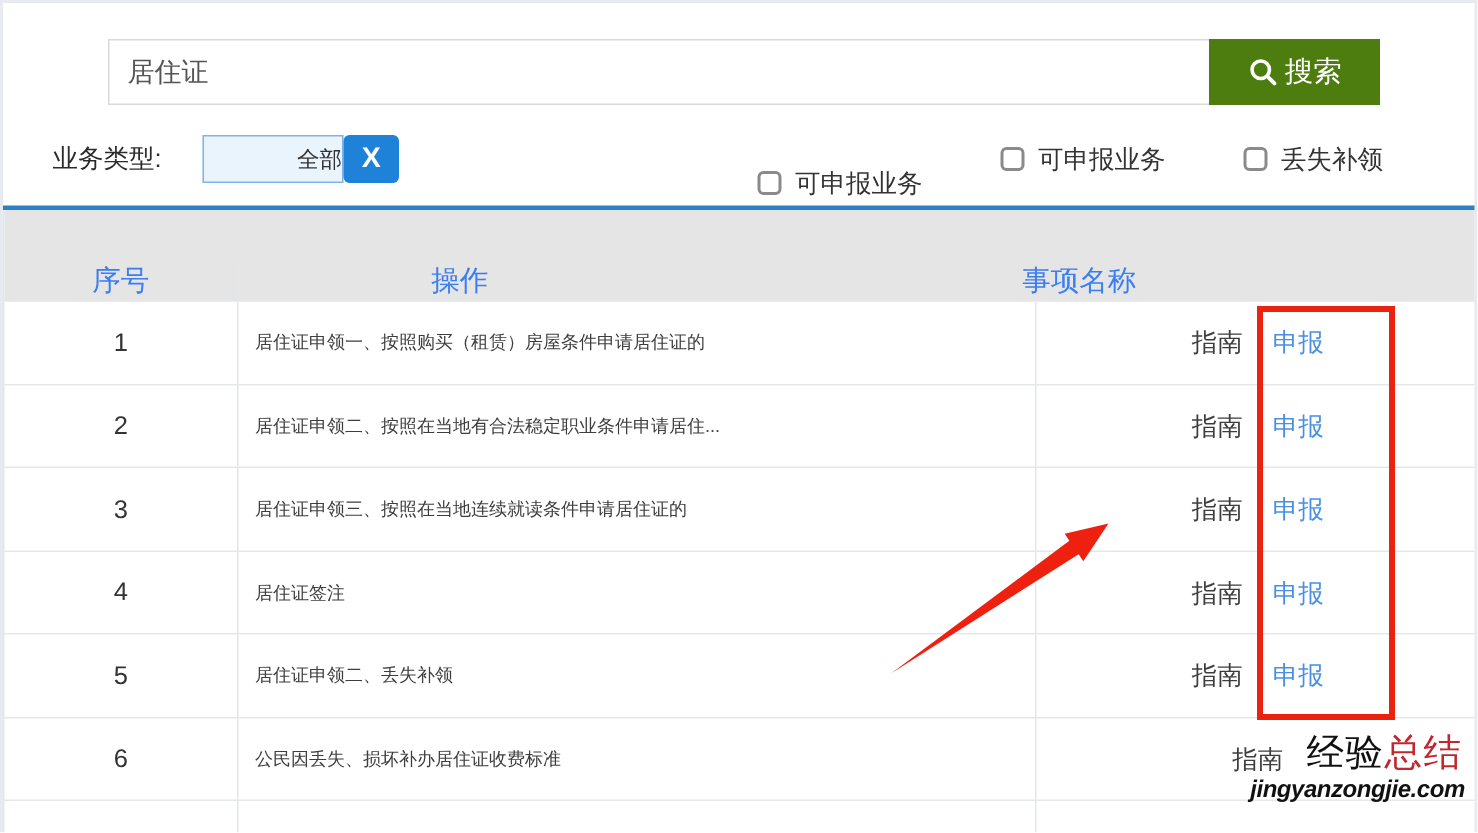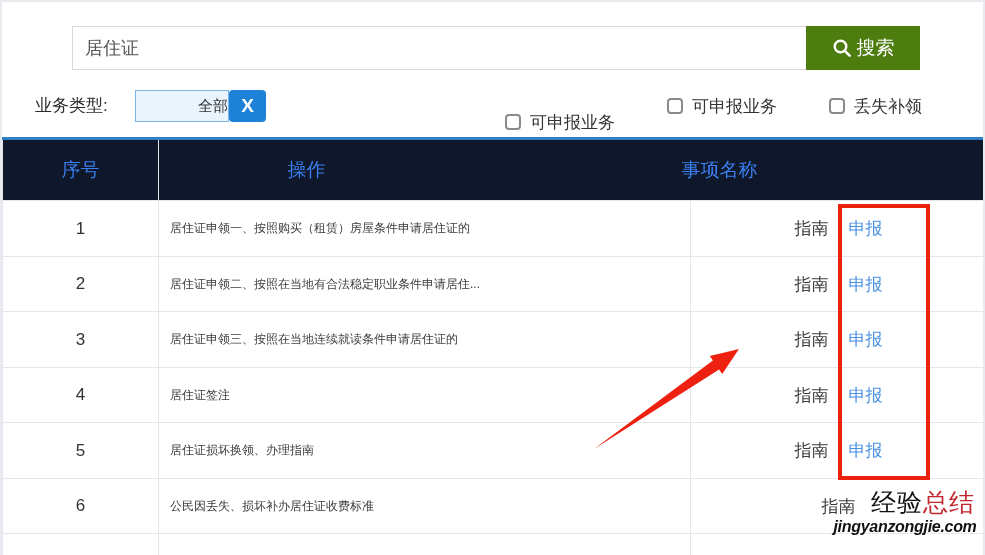--- a/index.html
+++ b/index.html
@@ -36,21 +36,21 @@
     justify-content:center; cursor:pointer; font-family:"Liberation Sans", sans-serif;
   }
   .cb-group { position:absolute; top:88px; height:32px; display:flex; align-items:center; gap:9px; cursor:pointer; }
   .cb-1 { left:503px;margin-top:16px; } .cb-2 { left:665px; } .cb-3 { left:827px; }
   .cb-box { width:16px; height:16px; border:2px solid #8a8a8a; border-radius:4px; background:#fff; }
   .cb-label { font-size:17px; color:#333; }
   
   .table-topline { position:absolute; left:0; top:135px; width:985px; height:3px; background:#2e7fc6; }
   .tbl { position:absolute; left:0; top:138px; width:985px; border-left:1px solid #e4e7ea; border-right:1px solid #e4e7ea; }
   .t-row { display:flex; width:100%; border-bottom:1px solid #e4e7ea; }
-  .t-head { height:61px; background:#0f172a; }
+  .t-head { height:61px; background:#e5e5e5;align-items:flex-end; }
   .t-head .c { font-size:19px; color:#3b7ef0; }
   .c { display:flex; align-items:center; justify-content:center; }
   .c1 { width:156px; border-right:1px solid #e4e7ea; font-size:17px; color:#333; }
   .c2 { width:532px; border-right:1px solid #e4e7ea; justify-content:flex-start; padding-left:11px; font-size:12px; color:#3d3d3d; }
   .c3 { flex:1; gap:9px; font-size:17px; }
   .r { height:56px; }
   .r-last { height:22px; border-bottom:none; }
   .guide { color:#3d3d3d; cursor:pointer; }
   .op-sep { width:2px; height:20px; background:#3d3d3d; }
   .apply { color:#4a90e2; cursor:pointer; }
@@ -147,21 +147,21 @@
       <div class="c c2">居住证签注</div>
       <div class="c c3">
         <span class="guide">指南</span>
         <span class="op-sep"></span>
         <span class="apply">申报</span>
       </div>
     </div>
 
     <div class="t-row r">
       <div class="c c1">5</div>
-      <div class="c c2">居住证损坏换领、办理指南</div>
+      <div class="c c2">居住证申领二、丢失补领</div>
       <div class="c c3">
         <span class="guide">指南</span>
         <span class="op-sep"></span>
         <span class="apply">申报</span>
       </div>
     </div>
 
     <div class="t-row" style="height:55px;">
       <div class="c c1">6</div>
       <div class="c c2">公民因丢失、损坏补办居住证收费标准</div>

